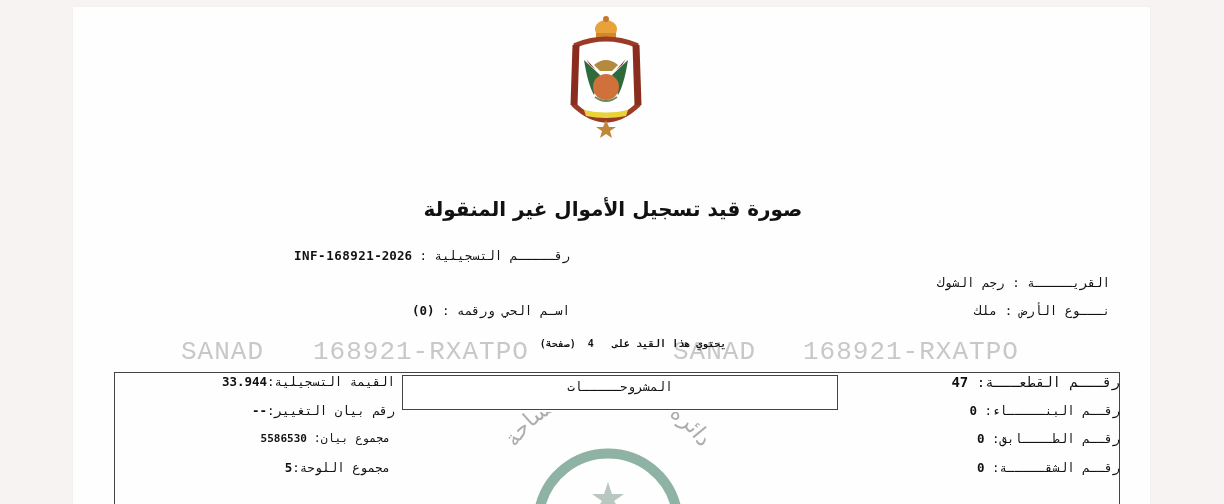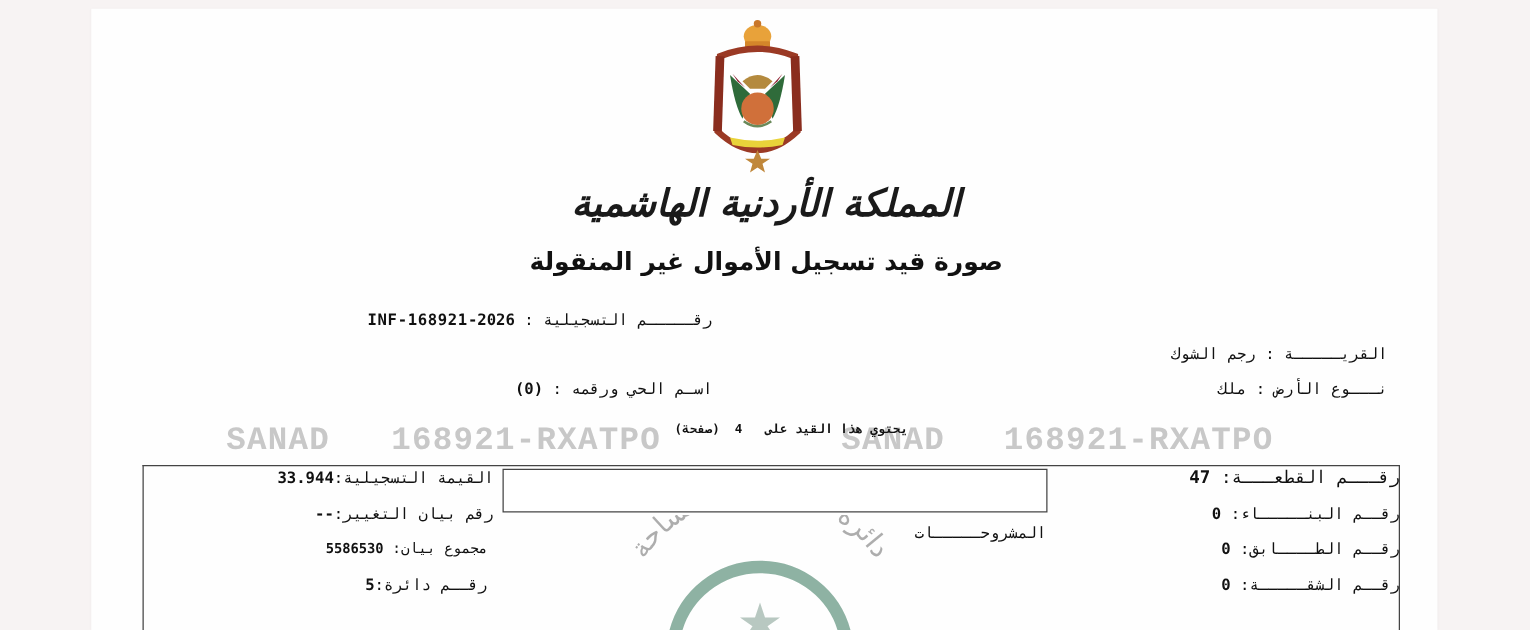--- a/index.html
+++ b/index.html
@@ -26,38 +26,38 @@
     direction:rtl;
   }
   .field {
     position:absolute; direction:rtl; white-space:nowrap;
     font-family:"DejaVu Sans Mono", monospace; font-size:12.5px; color:#111;
     letter-spacing:1px;
   }
   .field .val { font-weight:bold; font-family:"DejaVu Sans Mono", monospace; letter-spacing:0.5px; }
   .watermark {
     position:absolute; font-family:"Liberation Mono", monospace; font-size:26px;
-    color:#c8c8c8; letter-spacing:1px; white-space:nowrap; font-weight:bold;
+    color:#c8c8c8; letter-spacing:1px; white-space:nowrap; font-weight:normal;
   }
   .pages-line {
     position:absolute; left:360px; top:331px; width:400px; text-align:center;
     direction:rtl; font-family:"DejaVu Sans Mono", monospace; font-size:10px;
     font-weight:bold; color:#111; white-space:nowrap; z-index:2;
   }
   .box {
     position:absolute; left:41px; top:365px; width:1006px; height:140px;
     border:1.5px solid #444; border-bottom:none; box-sizing:border-box;
   }
   .remarks {
     position:absolute; left:329px; top:368px; width:436px; height:35px;
     border:1.5px solid #444; box-sizing:border-box; background:#fff;
   }
   .remarks-label {
-    position:absolute; left:0; right:0; top:3px; direction:rtl;
-    font-family:"DejaVu Sans Mono", monospace; font-size:12.5px; color:#111; letter-spacing:1px;margin-top:39px;
+    position:absolute; left:0; right:0; top:3px; text-align:center; direction:rtl;
+    font-family:"DejaVu Sans Mono", monospace; font-size:12.5px; color:#111; letter-spacing:1px;
   }
   .seal { position:absolute; left:405px; top:405px; width:260px; height:95px; }
 </style>
 </head>
 <body>
 
 <div class="page">
 
   <svg class="emblem" viewBox="0 0 80 130">
 
@@ -77,21 +77,20 @@
     <path d="M28 50 Q40 40 52 50 L46 56 L34 56 Z" fill="#b48a3e"></path>
 
     <circle cx="40" cy="72" r="13" fill="#d0703a"></circle>
     <path d="M29 82 Q40 90 51 82" stroke="#6a8a5a" stroke-width="2" fill="none"></path>
 
     <path d="M18 95 Q40 100 62 95 L60 101 Q40 105 20 101 Z" fill="#e9d33a"></path>
 
     <polygon points="40,105 43,112 50,112 44,116 46,123 40,119 34,123 36,116 30,112 37,112" fill="#c0873a"></polygon>
   </svg>
 
-  <div class="calligraphy">المملكة الأردنية الهاشمية</div>
   <div class="doc-title">صورة قيد تسجيل الأموال غير المنقولة</div>
 
   <div class="field" style="right:40px; top:268px;">
     <span>القريـــــة :</span> <span>رجم الشوك</span>
   </div>
   <div class="field" style="right:40px; top:296px;">
     <span>نـــوع الأرض :</span> <span>ملك</span>
   </div>
 
   <div class="field" style="right:580px; top:241px;">
@@ -128,21 +127,21 @@
   <div class="field" style="right:755px; top:367px;">
     <span>القيمة التسجيلية:</span><span class="val">33.944</span>
   </div>
   <div class="field" style="right:755px; top:396px;">
     <span>رقم بيان التغيير:</span><span class="val">--</span>
   </div>
   <div class="field" style="right:760px; top:424px; font-size:11.5px;">
     <span>مجموع بيان:</span> <span class="val" style="font-size:11px;">5586530</span>
   </div>
   <div class="field" style="right:760px; top:453px;">
-    <span>رقــم دائرة:</span><span class="val">5</span>
+    <span>مجموع اللوحة:</span><span class="val">5</span>
   </div>
 
   <div class="remarks">
     <div class="remarks-label">المشروحـــــات</div>
   </div>
 
   <svg class="seal" viewBox="0 0 260 95">
     <path id="sealArc" d="M20 95 A110 110 0 0 1 240 95" fill="none"></path>
     <text font-family="DejaVu Sans, sans-serif" font-size="22" fill="#9a9a9a" opacity="0.8">
       <textPath href="#sealArc" startOffset="50%" text-anchor="middle">دائرة الأراضي والمساحة</textPath>

